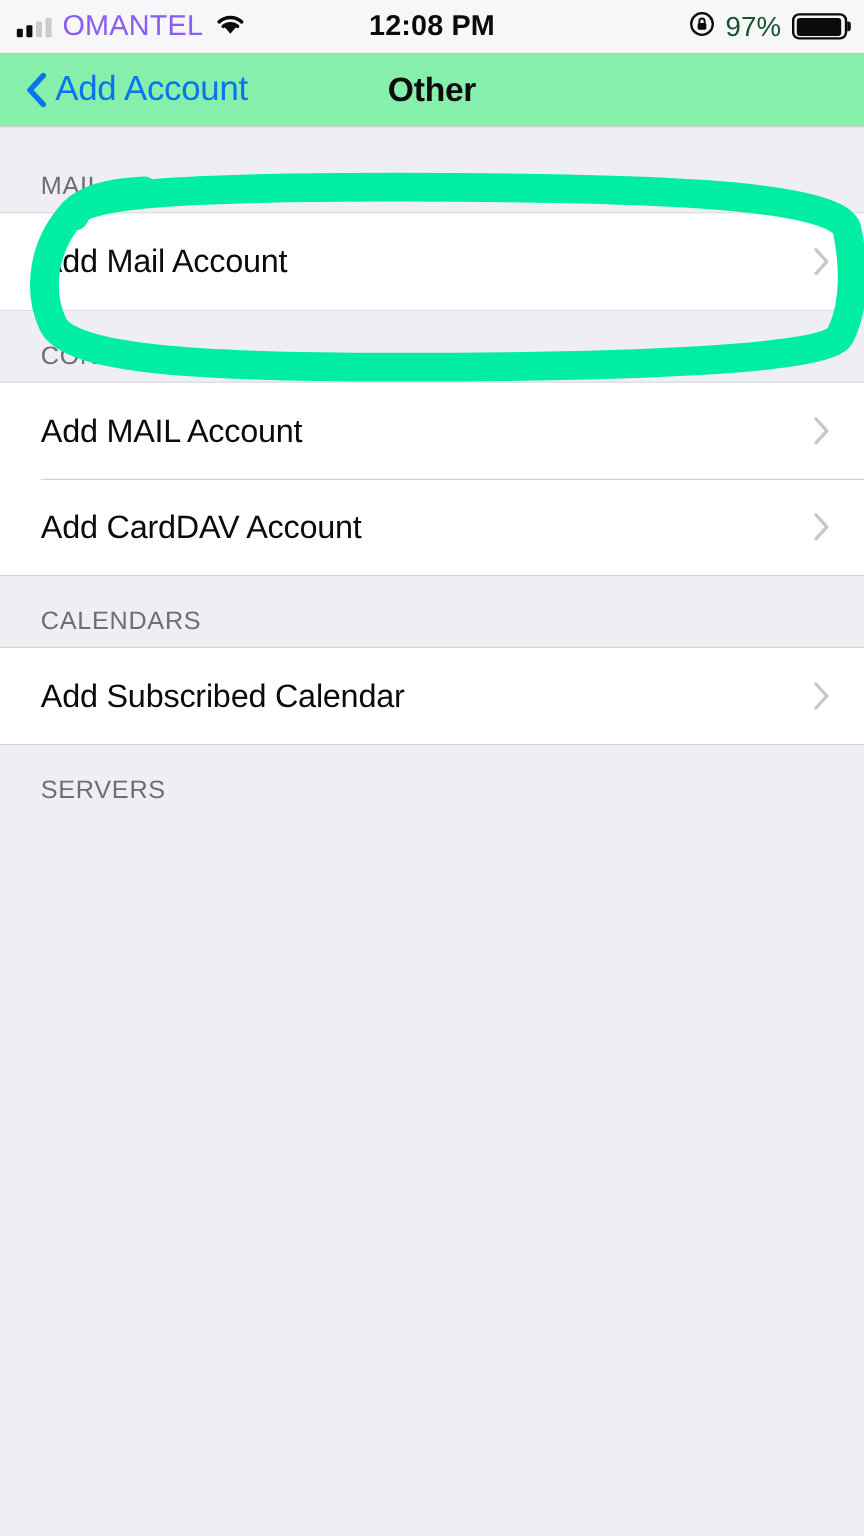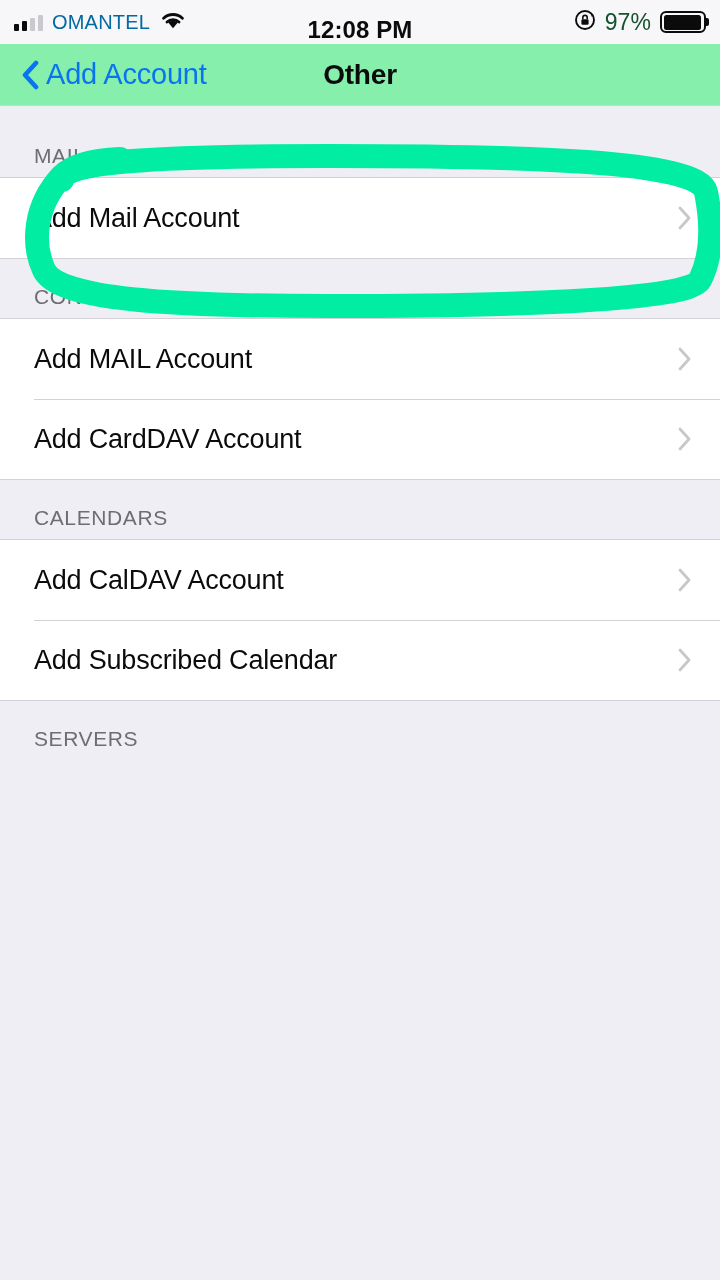--- a/index.html
+++ b/index.html
@@ -12,32 +12,32 @@
   }
   #screen { position:relative; width:720px; height:1280px; background:#EFEEF4; }
 
   
   .statusbar{
     position:relative; height:44px; width:100%;
     background:#F7F7F9;
     display:flex; align-items:center;
   }
   .sb-left{ position:absolute; left:14px; top:0; height:44px; display:flex; align-items:center; gap:9px; }
-  .sb-center{ position:absolute; left:0; right:0; top:0; height:44px; display:flex; align-items:flex-end; justify-content:center; }
+  .sb-center{ position:absolute; left:0; right:0; top:0; height:44px; display:flex; align-items:center; justify-content:center; }
   .sb-right{ position:absolute; right:14px; top:0; height:44px; display:flex; align-items:center; gap:9px; }
 
   .signal{ display:flex; align-items:flex-end; gap:3px; height:17px; }
   .signal i{ display:block; width:5px; border-radius:1px; background:#C9C9CE; }
   .signal i.on{ background:#0B0B0C; }
   .signal i:nth-child(1){ height:7px; }
   .signal i:nth-child(2){ height:10px; }
   .signal i:nth-child(3){ height:13px; }
   .signal i:nth-child(4){ height:16px; }
 
-  .carrier{ font-size:20px; color:#0369a1; letter-spacing:.2px; }
+  .carrier{ font-size:24px; color:#8b5cf6; letter-spacing:.2px; }
   .clock{ font-size:24px; font-weight:bold; color:#0B0B0C; letter-spacing:.1px; }
   .pct{ font-size:23px; color:#14532d; letter-spacing:.1px; }
 
   .battery{ position:relative; width:46px; height:22px; }
   .battery .shell{
     position:absolute; inset:0; border:2.5px solid #0B0B0C;
     border-radius:6px;
   }
   .battery .fill{
     position:absolute; left:3.5px; top:3.5px; bottom:3.5px;
@@ -179,28 +179,20 @@
         <span class="disclosure">
           <svg width="17" height="28" viewBox="0 0 17 28">
               <path d="M3 4 L12 14 L3 24" fill="none" stroke="#C7C7CC" stroke-width="2.8" stroke-linecap="round" stroke-linejoin="round"></path>
             </svg>
         </span>
       </div>
     </div>
 
     <div class="section-header">CALENDARS</div>
     <div class="group">
-      <div class="cell">
-        <span class="cell-label">Add CalDAV Account</span>
-        <span class="disclosure">
-          <svg width="17" height="28" viewBox="0 0 17 28">
-              <path d="M3 4 L12 14 L3 24" fill="none" stroke="#C7C7CC" stroke-width="2.8" stroke-linecap="round" stroke-linejoin="round"></path>
-            </svg>
-        </span>
-      </div>
       <div class="cell">
         <span class="cell-label">Add Subscribed Calendar</span>
         <span class="disclosure">
           <svg width="17" height="28" viewBox="0 0 17 28">
               <path d="M3 4 L12 14 L3 24" fill="none" stroke="#C7C7CC" stroke-width="2.8" stroke-linecap="round" stroke-linejoin="round"></path>
             </svg>
         </span>
       </div>
     </div>
 

